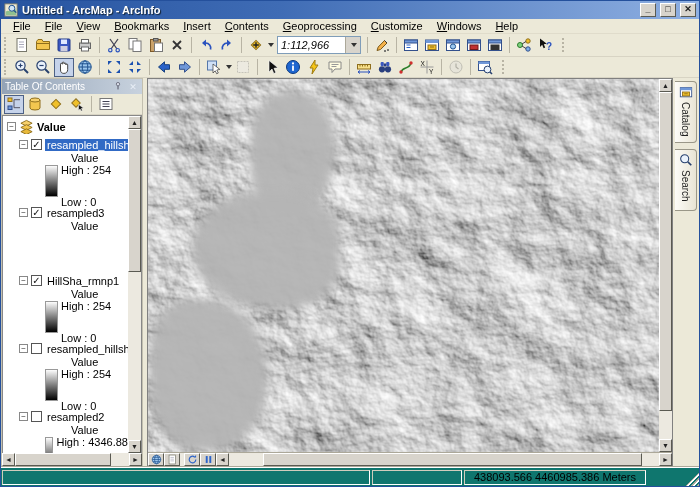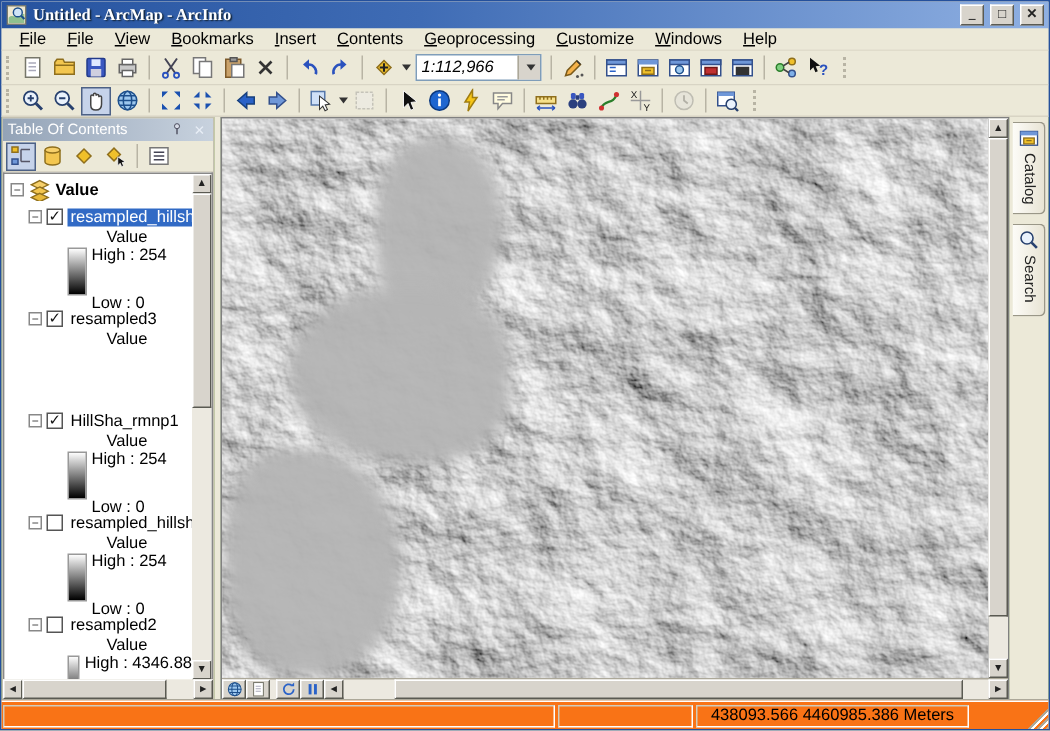--- a/index.html
+++ b/index.html
@@ -1,21 +1,21 @@
 <!DOCTYPE html>
 <html><head>
 <meta charset="utf-8">
 <style>
   * { box-sizing: border-box; margin: 0; padding: 0; }
   html,body { width:700px; height:487px; }
   body { font-family:"Liberation Sans", sans-serif; font-size:11px; color:#000; background:#ece9d8; }
   .window { width:700px; height:487px; border:1px solid #24509c; display:flex; flex-direction:column; background:#ece9d8; overflow:hidden; }
 
   
-  .titlebar { height:18px; flex:0 0 18px; background:linear-gradient(90deg,#26539f 0%,#3f6cb5 40%,#8fb0e2 100%); display:flex; align-items:center; padding:0 3px; gap:4px;font-family:Liberation Serif, serif; }
+  .titlebar { height:18px; flex:0 0 18px; background:linear-gradient(90deg,#26539f 0%,#3f6cb5 40%,#8fb0e2 100%); display:flex; align-items:center; padding:0 3px; gap:4px; }
   .titlebar .title { color:#fff; font-weight:bold; font-size:11px; flex:1; white-space:nowrap; overflow:hidden; text-shadow:1px 1px 1px #123; }
   .winbtn { width:16px; height:14px; background:#d8d4cc; border:1px solid; border-color:#fff #5a5a52 #5a5a52 #fff; font-size:9px; line-height:11px; text-align:center; color:#222; font-weight:bold; }
   .appicon svg { display:block; }
 
   
   .menubar { height:15px; flex:0 0 15px; display:flex; align-items:center; padding-left:6px; gap:2px; background:#ece9d8; border-bottom:1px solid #e0dccb; }
   .menu-item { display:inline-block; padding:1px 6px; cursor:default; }
   .menu-item::first-letter { text-decoration:underline; }
 
   
@@ -28,21 +28,21 @@
   .tbi svg { width:16px; height:16px; display:block; }
   .tbi.pressed { border:1px solid #4d6185; background:#c6d3ea; }
   .tbi.disabled { opacity:.38; filter:grayscale(1); }
   .dd { width:0; height:0; border-left:3px solid transparent; border-right:3px solid transparent; border-top:4px solid #333; margin-left:1px; }
   .combo { width:84px; height:18px; background:#fff; border:1px solid #7f9db9; display:flex; align-items:center; margin:0 2px; }
   .combo .cval { flex:1; padding:0 3px; font-size:11px;font-style:italic; }
   .combo .cbtn { width:15px; height:16px; background:#d8d4cc; border-left:1px solid #aca899; display:flex; align-items:center; justify-content:center; }
   .tbend { width:6px; height:14px; border-right:2px dotted #b8b4a4; margin-left:2px; }
 
   
-  .content { flex:1; display:flex; overflow:hidden; background:#4d7c0f; }
+  .content { flex:1; display:flex; overflow:hidden; background:#fde047; }
 
   
   .toc { width:142px; flex:0 0 142px; display:flex; flex-direction:column; border:1px solid #9a97887f; background:#ece9d8; }
   .toc-header { height:15px; flex:0 0 15px; background:linear-gradient(90deg,#93a3b7,#c8d2de); color:#fff; display:flex; align-items:center; padding:0 3px; gap:3px; }
   .toc-title { flex:1; font-size:10px; white-space:nowrap; overflow:hidden; }
   .toc-hbtn { color:#e8eef6; font-size:9px; width:12px; text-align:center; }
   .toc-hbtn svg { width:10px; height:10px; }
   .toc-toolbar { height:21px; flex:0 0 21px; display:flex; align-items:center; padding:1px 2px; gap:1px; background:#ece9d8; border-bottom:1px solid #d8d4c4; }
   .toc-body { flex:1; display:flex; overflow:hidden; border:1px solid #888; border-bottom:none; background:#fff; }
   .tree { flex:1; padding:3px 0 0 4px; overflow:hidden; background:#fff; }
@@ -87,21 +87,21 @@
   .viewbtn svg { width:11px; height:11px; }
   .map-bottom .gap { width:4px; flex:0 0 4px; }
 
   
   .tabstrip { width:26px; flex:0 0 26px; background:#ece9d8; display:flex; flex-direction:column; align-items:center; padding-top:3px; gap:6px; }
   .vtab { width:22px; height:62px; background:linear-gradient(90deg,#fdfcf8,#e8e4d4); border:1px solid #9a9788; border-left:none; border-radius:0 4px 4px 0; display:flex; flex-direction:column; align-items:center; padding-top:3px; gap:3px; }
   .vtab svg { width:14px; height:14px; }
   .vtab .vlabel { writing-mode:vertical-rl; font-size:10px; color:#222; }
 
   
-  .statusbar { height:19px; flex:0 0 19px; display:flex; align-items:center; background:#f97316; border-top:1px solid #fff; box-shadow:0 -1px 0 #aca899; font-size:11px; }
+  .statusbar { height:19px; flex:0 0 19px; display:flex; align-items:center; background:#0f766e; border-top:1px solid #fff; box-shadow:0 -1px 0 #aca899; font-size:11px; }
   .sb-cell { height:15px; margin:0 1px; border:1px solid; border-color:#d0ccbc #fff #fff #d0ccbc; display:flex; align-items:center; justify-content:center; }
   .sb-main { flex:1; }
   .sb-small { width:90px; }
   .sb-coords { width:182px; white-space:nowrap; }
   .sb-pad { width:38px; }
   .sizegrip { width:14px; height:14px; align-self:flex-end; background:
      linear-gradient(135deg, transparent 50%, #aca899 50%, #aca899 57%, #fff 57%, #fff 64%, transparent 64%,
      transparent 71%, #aca899 71%, #aca899 78%, #fff 78%, #fff 85%, transparent 85%, transparent 92%, #aca899 92%); }
 </style>
 </head>

